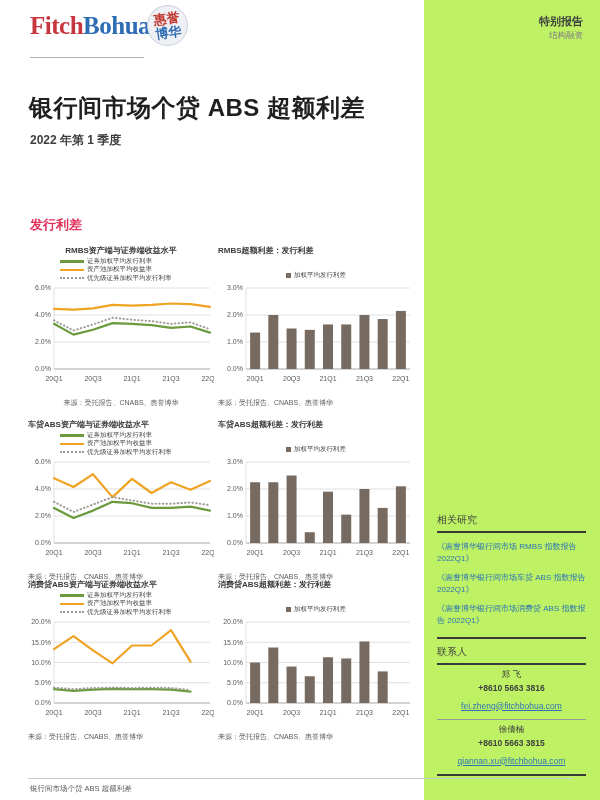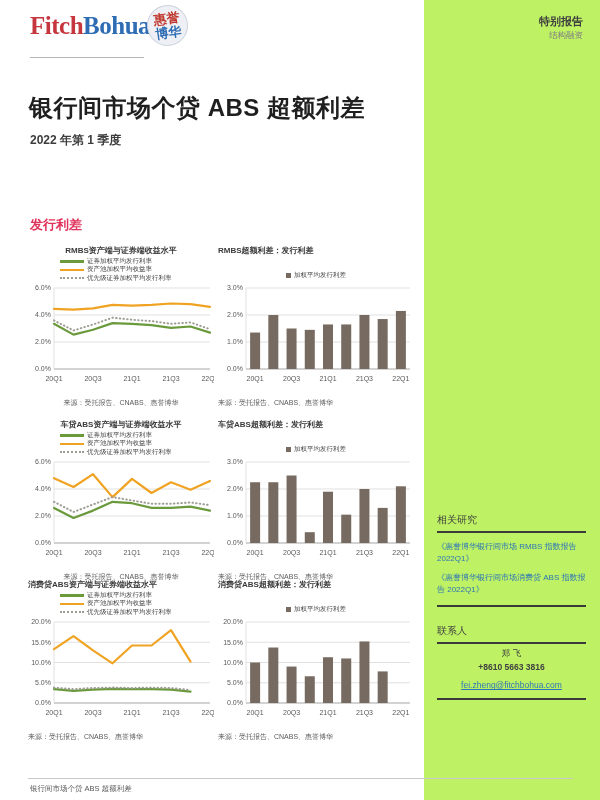--- a/index.html
+++ b/index.html
@@ -8,21 +8,21 @@
   .page { position:relative; width:600px; height:800px; background:#ffffff; overflow:hidden; }
 
   
   .sidebar { position:absolute; left:424px; top:0; width:176px; height:800px; background:#bef264; }
   .report-type { position:absolute; top:14px; right:17px; font-size:11px; font-weight:bold; color:#404040; }
   .report-category { position:absolute; top:30px; right:17px; font-size:8.5px; color:#808080; }
   .sidebar-content { position:absolute; top:513px; left:13px; width:149px; }
   .sb-heading { font-size:10px; font-weight:normal; color:#3f3f3f; padding-bottom:4px; border-bottom:2px solid #3a3a3a; }
   .sb-link { display:block; font-size:8px; line-height:1.45; color:#2e75b6; text-decoration:none; margin:8px 0; }
   .divider-thick { border-top:2px solid #3a3a3a; margin-top:10px; }
-  .contacts-heading { margin-top:17px; }
+  .contacts-heading { margin-top:6px; }
   .contact { padding:4px 0 6px 0; border-bottom:1px solid #9a9a9a;text-align:center; }
   .contact:last-child { border-bottom:2px solid #3a3a3a; }
   .contact .c-name { font-size:8.5px; color:#404040; }
   .contact .c-phone { font-size:8.5px; color:#404040; margin-top:2px;font-weight:bold; }
   .contact .c-email { display:inline-block; font-size:8.5px; color:#2e75b6; text-decoration:underline; margin-top:8px; }
 
   
   .logo { position:absolute; left:30px; top:12px; font-family:"Liberation Serif","DejaVu Serif",serif; font-size:25px; font-weight:bold; letter-spacing:-0.5px; }
   .logo-fitch { color:#c5363f; }
   .logo-bohua { color:#2e6db4; }
@@ -34,21 +34,21 @@
 
   
   .page-title { position:absolute; left:29px; top:92px; width:400px; font-size:24px; font-weight:bold; color:#1f1f1f; letter-spacing:0.5px; }
   .subtitle { position:absolute; left:30px; top:132px; font-size:12px; font-weight:bold; color:#3d3d3d;text-align:center; }
   .section-heading { position:absolute; left:30px; top:216px; font-size:13px; font-weight:bold; }
 
   
   .chart { position:absolute; }
   .c0 { left:28px;  top:246px; width:186px;text-align:center; }
   .c1 { left:218px; top:246px; width:196px; }
-  .c2 { left:28px;  top:420px; width:186px;text-align:center; }
+  .c2 { left:28px;  top:420px; width:186px; }
   .c3 { left:218px; top:420px; width:196px; }
   .c4 { left:28px;  top:580px; width:186px; }
   .c5 { left:218px; top:580px; width:196px; }
   .chart-title { font-size:8px; font-weight:bold; color:#3b3b3b; line-height:10px; height:11px; }
   .legend-line { height:26px; padding-left:32px; }
   .legend-row { display:flex; align-items:center; height:8.5px; }
   .legend-row .sw { width:24px; margin-right:3px; flex:0 0 auto; }
   .sw-solid { height:2.5px; }
   .sw-dotted { height:0; border-top:2px dotted; }
   .legend-row .lb { font-size:6.5px; color:#404040; white-space:nowrap; }
@@ -68,26 +68,28 @@
 <div class="page">
 
   <aside class="sidebar">
     <div class="report-type">特别报告</div>
     <div class="report-category">结构融资</div>
 
     <div class="sidebar-content">
       <div class="sb-heading">相关研究</div>
       <div id="related-links">
           <a class="sb-link" href="#">《惠誉博华银行间市场 RMBS 指数报告 2022Q1》</a>
+          <a class="sb-link" href="#">《惠誉博华银行间市场车贷 ABS 指数报告 2022Q1》</a>
           <a class="sb-link" href="#">《惠誉博华银行间市场消费贷 ABS 指数报告 2022Q1》</a>
         </div>
       <div class="divider-thick"></div>
       <div class="sb-heading contacts-heading">联系人</div>
       <div id="contacts">
           <div class="contact"><div class="c-name">郑  飞</div><div class="c-phone">+8610 5663 3816</div><a class="c-email" href="#">fei.zheng@fitchbohua.com</a></div>
+          <div class="contact"><div class="c-name">徐倩楠</div><div class="c-phone">+8610 5663 3815</div><a class="c-email" href="#">qiannan.xu@fitchbohua.com</a></div>
         </div>
     </div>
   </aside>
 
   <header>
     <div class="logo"><span class="logo-fitch">Fitch</span><span class="logo-bohua">Bohua</span></div>
     <div class="seal">
       <span class="seal-red">惠誉</span>
       <span class="seal-blue">博华</span>
     </div>

